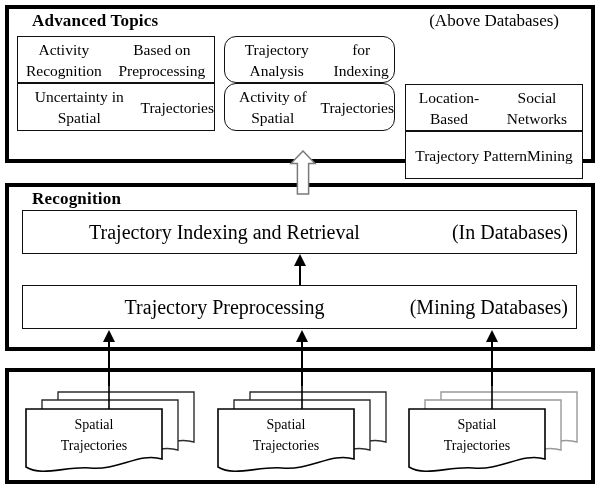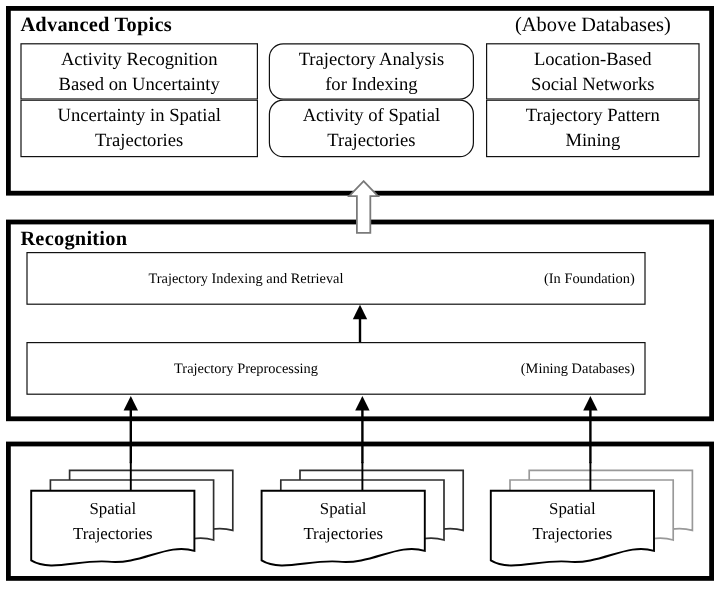--- a/index.html
+++ b/index.html
@@ -8,39 +8,39 @@
     font-family:"Liberation Serif", serif; color:#000; overflow:hidden;
   }
   .section {
     position:absolute; left:5px; width:590px; box-sizing:border-box;
     border:4px solid #000; background:#fff;
   }
   #sec-advanced   { top:5px;   height:158px; }
   #sec-foundation { top:183px; height:168px; }
   #sec-sources    { top:368px; height:116px; }
 
-  .sec-header { position:absolute; top:2px; left:8px; right:6px;
+  .sec-header { position:absolute; top:2px; left:23px; right:6px;
     display:flex; justify-content:space-between; font-size:17px; line-height:20px; }
   .sec-title { font-weight:bold; letter-spacing:0.2px; }
   .sec-annot { padding-right:26px; }
 
   .topic-box {
     position:absolute; box-sizing:border-box; border:1.5px solid #111;
-    display:flex; flex-direction:column; align-items:center; justify-content:center;
+    display:flex; align-items:center; justify-content:center;
     text-align:center; font-size:15.5px; line-height:21px; background:#fff;
   }
   .row1 { top:27px; height:47px; }
   .row2 { top:74px; height:48px; }
   .col1 { left:8px;   width:198px; }
   .col2 { left:215px; width:171px;border-radius:12px; }
-  .col3 { left:396px; width:178px; }
+  .col3 { left:396px; width:178px;margin-top:48px; }
 
   .f-row {
-    position:absolute; left:13px; width:516px; height:44px; box-sizing:border-box;
-    border:1.5px solid #111; background:#fff; font-size:12px;
+    position:absolute; left:13px; width:555px; height:44px; box-sizing:border-box;
+    border:1.5px solid #111; background:#fff; font-size:20px;
   }
   .f-label { position:absolute; left:0; right:150px; top:0; bottom:0;
     display:flex; align-items:center; justify-content:center; }
   .f-annot { position:absolute; right:8px; top:0; bottom:0;
     display:flex; align-items:center; }
 
   
   .arrow-up { position:absolute; width:12px; }
   .arrow-up .head { position:absolute; top:0; left:0; width:0; height:0;
     border-left:6px solid transparent; border-right:6px solid transparent;
@@ -74,21 +74,21 @@
 <div class="canvas">
 
   <div class="section" id="sec-advanced">
     <div class="sec-header">
       <span class="sec-title">Advanced Topics</span>
       <span class="sec-annot">(Above Databases)</span>
     </div>
 
     <div class="topic-box row1 col1">
       <span>Activity Recognition</span>
-      <span>Based on Uncertainty</span>
+      <span>Based on Preprocessing</span>
     </div>
     <div class="topic-box row1 col2">
       <span>Trajectory Analysis</span>
       <span>for Indexing</span>
     </div>
     <div class="topic-box row1 col3">
       <span>Location-Based</span>
       <span>Social Networks</span>
     </div>
     <div class="topic-box row2 col1">
@@ -105,21 +105,21 @@
     </div>
   </div>
 
   <div class="section" id="sec-foundation">
     <div class="sec-header">
       <span class="sec-title">Recognition</span>
     </div>
 
     <div class="f-row" style="top:23px;">
       <span class="f-label">Trajectory Indexing and Retrieval</span>
-      <span class="f-annot">(In Foundation)</span>
+      <span class="f-annot">(In Databases)</span>
     </div>
     <div class="f-row" style="top:98px;">
       <span class="f-label">Trajectory Preprocessing</span>
       <span class="f-annot">(Mining Databases)</span>
     </div>
   </div>
 
   <div class="section" id="sec-sources"></div>
 
   <div class="arrow-up" id="arrow-mid">

